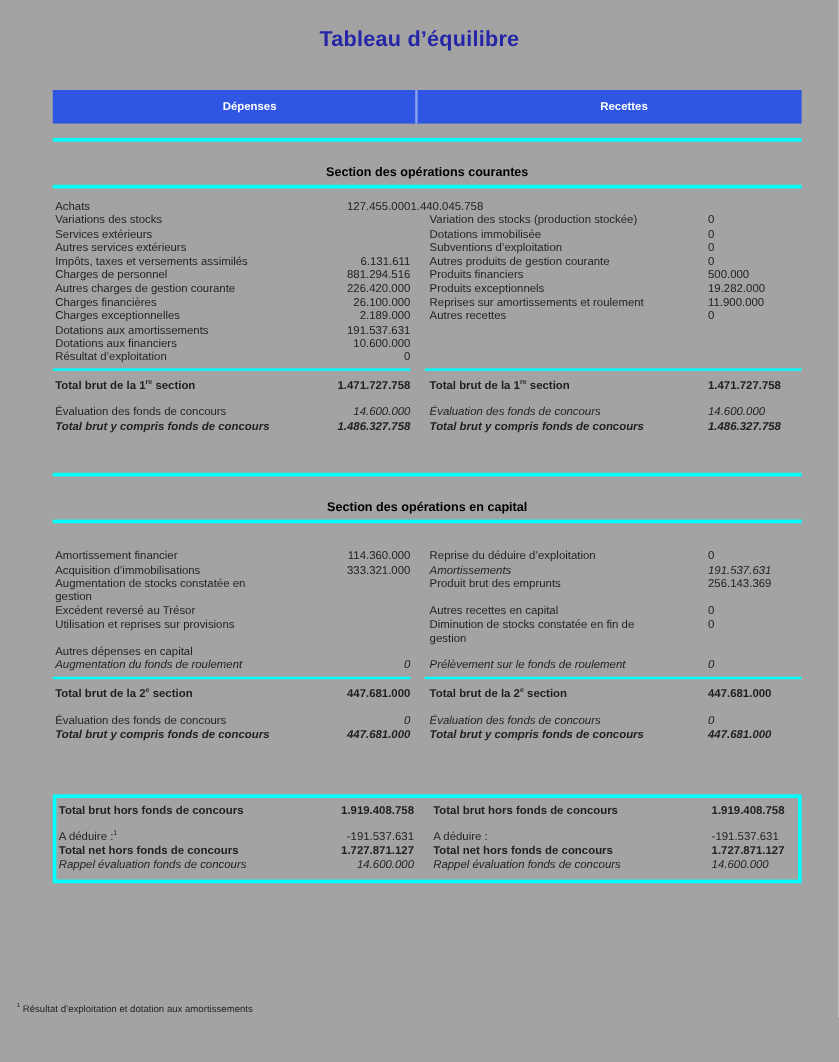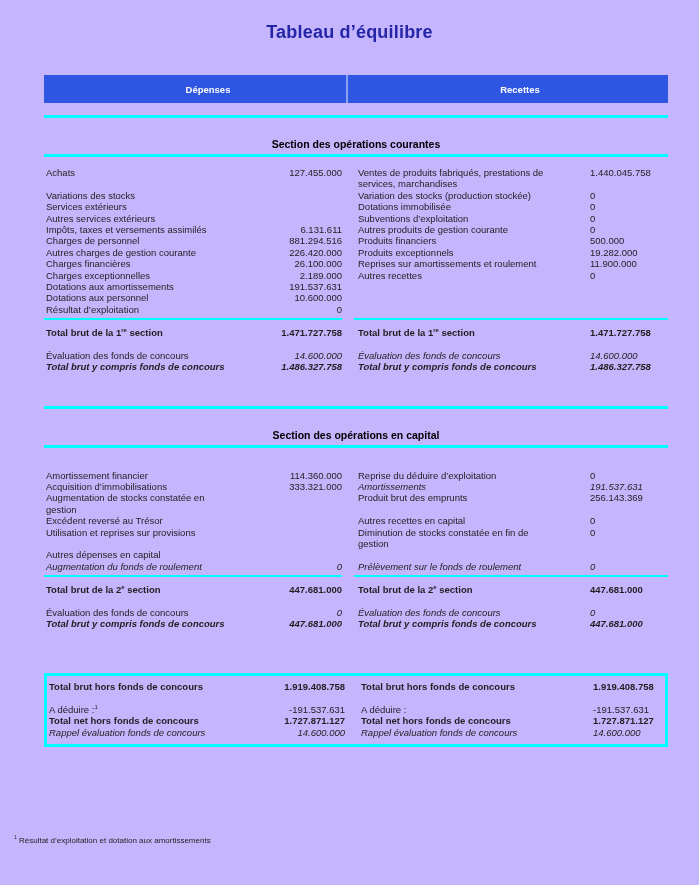--- a/index.html
+++ b/index.html
@@ -1,17 +1,17 @@
 <!DOCTYPE html>
 <html><head>
 <meta charset="utf-8">
 <style>
   html,body{margin:0;padding:0;background:#fff;}
   .page{
-    position:relative;width:699px;height:885px;background:#c4b5fd;
+    position:relative;width:699px;height:885px;background:#a3a3a3;
     font-family:"Liberation Sans","DejaVu Sans",sans-serif;color:#222;overflow:hidden;
   }
   .doc-title{
     position:absolute;top:22px;left:0;width:100%;text-align:center;
     font-size:18px;font-weight:bold;color:#2525a8;letter-spacing:0.2px;
   }
   .table-wrap{position:absolute;left:44px;top:75px;width:624px;}
   .thead{display:flex;height:28px;background:#2f56e3;position:relative;}
   .th{color:#ffffff;font-size:9.5px;font-weight:bold;display:flex;align-items:center;justify-content:center;}
   .th-left{width:328px;}
@@ -58,21 +58,20 @@
 
     <div class="band">
       <div class="line"></div>
       <div class="stitle">Section des opérations courantes</div>
       <div class="line"></div>
     </div>
     <div class="rows" id="rows-0">
         <div class="trow">
           <div class="c-ll">Achats</div>
           <div class="c-lv">127.455.000</div>
-          <div class="c-rl">Ventes de produits fabriqués, prestations de<br>services, marchandises</div>
           <div class="c-rv">1.440.045.758</div>
         </div>
         <div class="trow">
           <div class="c-ll">Variations des stocks</div>
           <div class="c-lv"></div>
           <div class="c-rl">Variation des stocks (production stockée)</div>
           <div class="c-rv">0</div>
         </div>
         <div class="trow">
           <div class="c-ll">Services extérieurs</div>
@@ -116,21 +115,21 @@
           <div class="c-rl">Autres recettes</div>
           <div class="c-rv">0</div>
         </div>
         <div class="trow">
           <div class="c-ll">Dotations aux amortissements</div>
           <div class="c-lv">191.537.631</div>
           <div class="c-rl"></div>
           <div class="c-rv"></div>
         </div>
         <div class="trow">
-          <div class="c-ll">Dotations aux personnel</div>
+          <div class="c-ll">Dotations aux financiers</div>
           <div class="c-lv">10.600.000</div>
           <div class="c-rl"></div>
           <div class="c-rv"></div>
         </div>
         <div class="trow">
           <div class="c-ll">Résultat d’exploitation</div>
           <div class="c-lv">0</div>
           <div class="c-rl"></div>
           <div class="c-rv"></div>
         </div>

